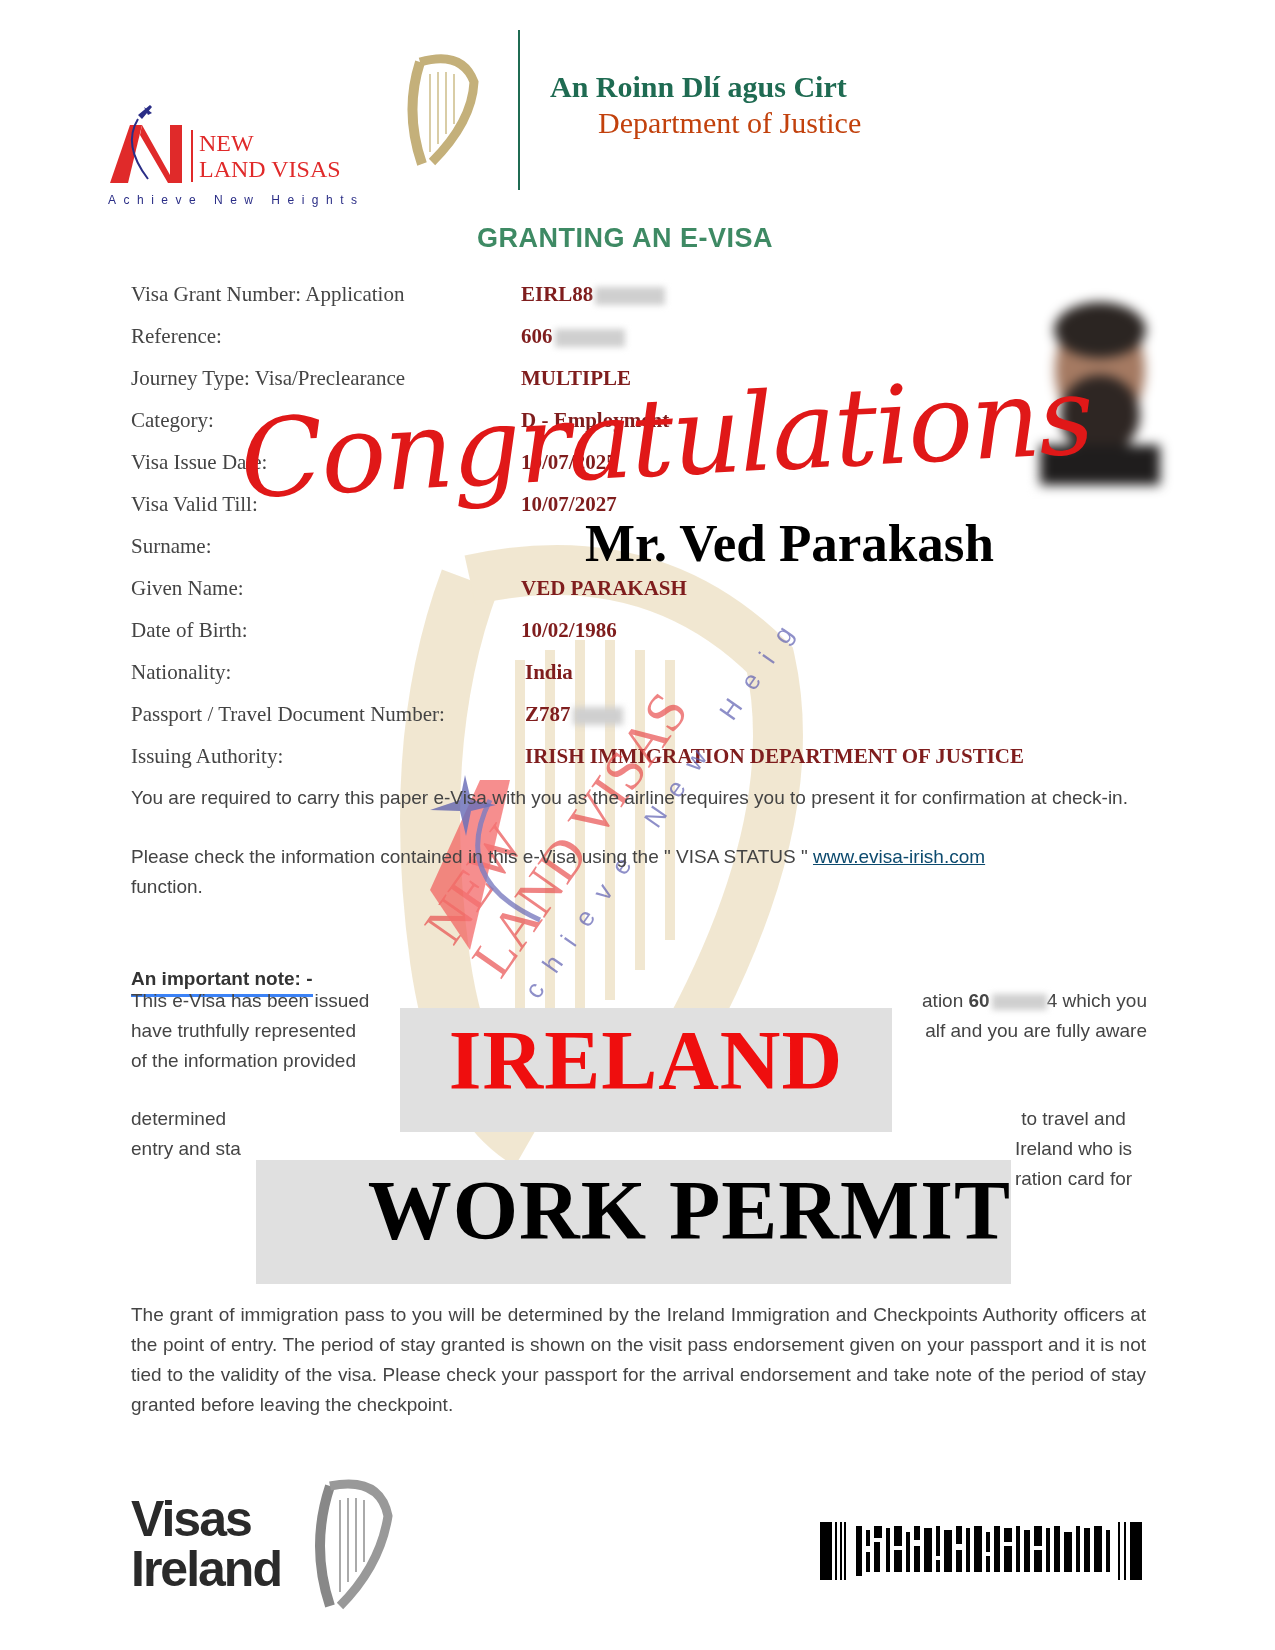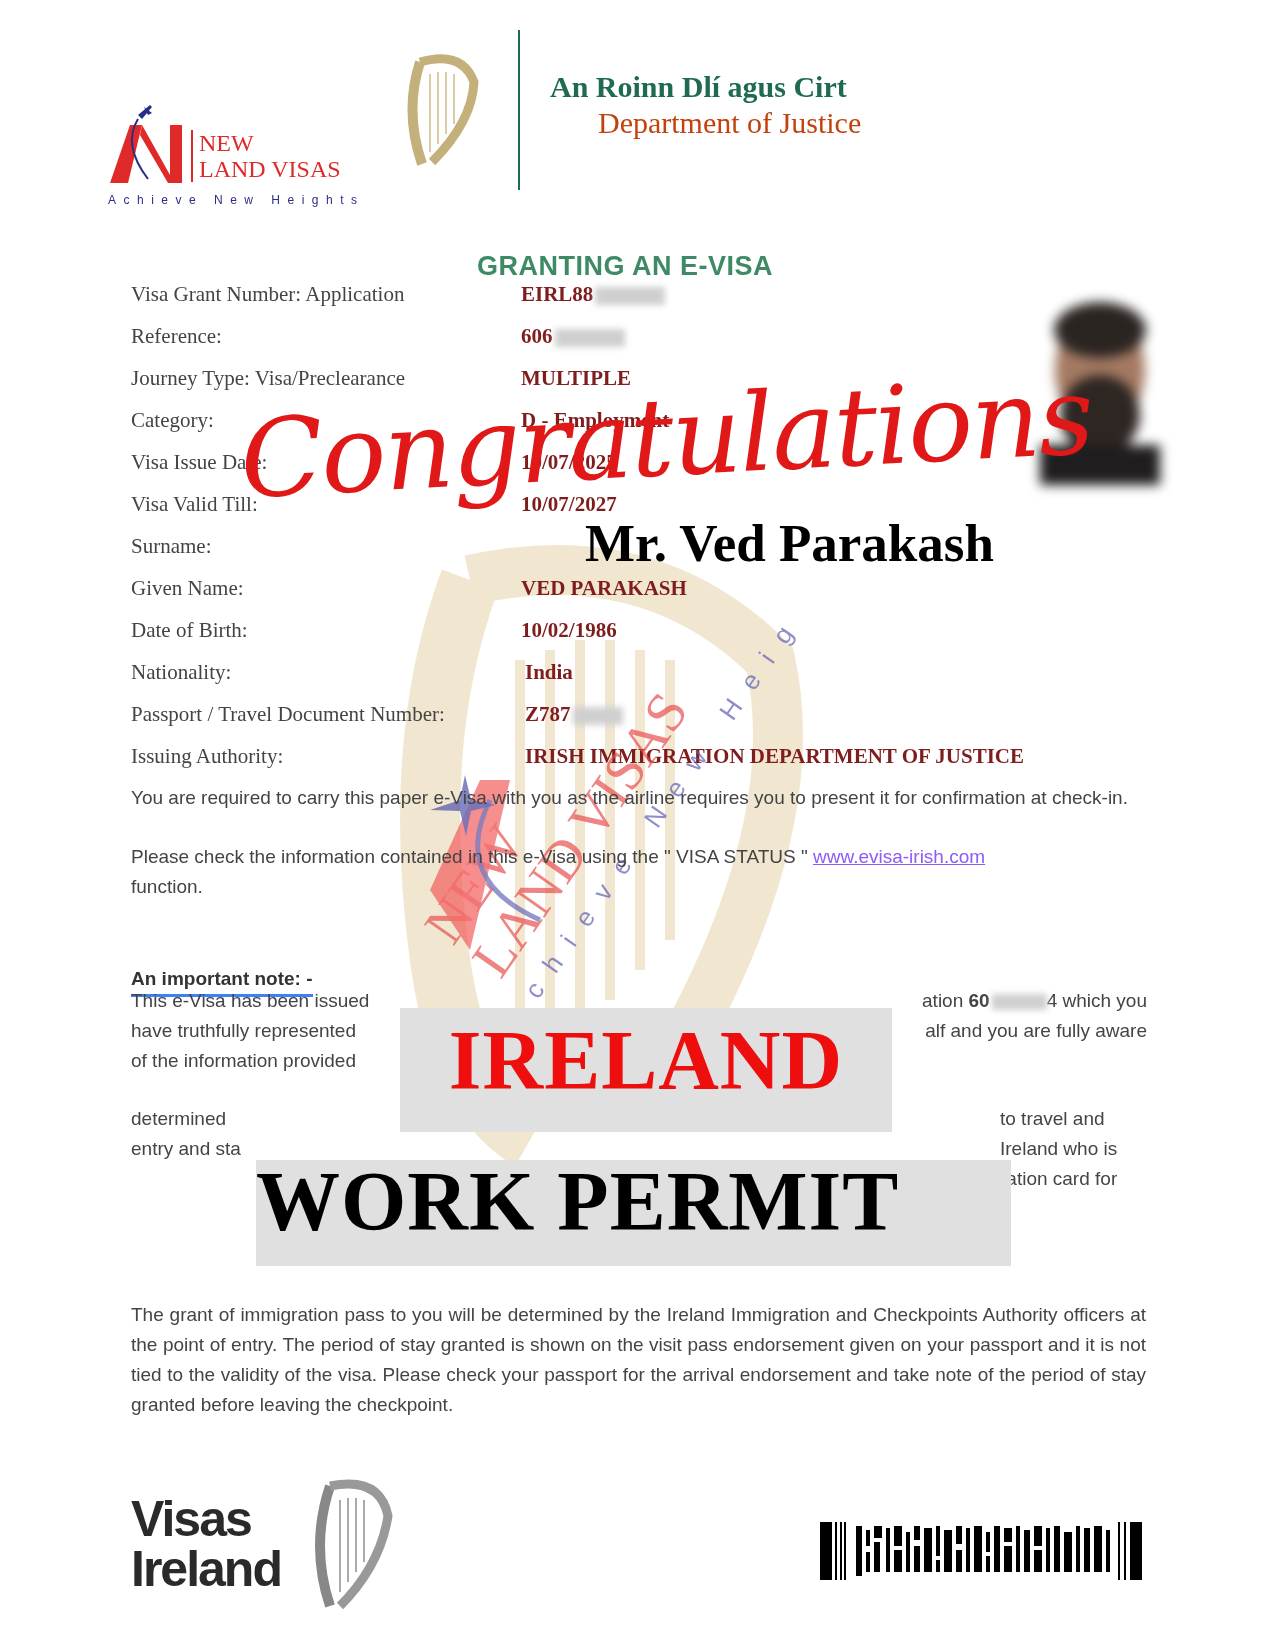--- a/index.html
+++ b/index.html
@@ -10,41 +10,41 @@
   .nlv-logo { left:108px; top:105px; width:270px; height:100px; }
   .nlv-mark { position:absolute; left:0; top:0; width:80px; height:80px; }
   .nlv-text { position:absolute; left:83px; top:25px; border-left:2px solid #e02a2a; padding-left:6px; font-family:"Liberation Serif", serif; color:#e02a2a; font-size:24px; line-height:26px; }
   .nlv-tag { position:absolute; left:0; top:88px; font-size:12px; letter-spacing:7.5px; color:#2a2d86; white-space:nowrap; }
 
   .harp-top { left:402px; top:52px; width:80px; height:120px; }
   .divider-v { left:518px; top:30px; width:2px; height:160px; background:#1f6b52; }
   .doj-irish { left:550px; top:70px; font-family:"Liberation Serif", serif; font-size:30px; color:#1f6b52; font-weight:bold; white-space:nowrap; }
   .doj-eng { left:550px; top:106px; font-family:"Liberation Serif", serif; font-size:30px; color:#c2410c; white-space:nowrap;margin-left:48px; }
 
-  .title { left:0; width:1250px; top:223px; text-align:center; font-size:27px; font-weight:bold; color:#3e8a64; letter-spacing:0.5px;margin-top:28px; }
+  .title { left:0; width:1250px; top:223px; text-align:center; font-size:27px; font-weight:bold; color:#3e8a64; letter-spacing:0.5px; }
 
   
   .field-label { left:131px; font-family:"Liberation Serif", serif; font-size:21px; color:#444; white-space:nowrap; }
   .field-value { left:521px; font-family:"Liberation Serif", serif; font-size:21px; font-weight:bold; color:#7f1d1d; white-space:nowrap; }
   .redact { display:inline-block; width:70px; height:18px; background:#cfcfcf; filter:blur(3px); vertical-align:middle; margin-left:2px; }
 
   .photo { left:1030px; top:285px; width:130px; height:200px; filter:blur(6px); }
 
   
   .para { left:131px; width:1015px; font-size:19px; line-height:30px; color:#444; text-align:justify; }
-  .link { color:#8b5cf6; text-decoration:underline;margin-top:32px; }
+  .link { color:#0c4a6e; text-decoration:underline;margin-top:32px; }
   .note-head { left:131px; top:968px; font-size:19px; font-weight:bold; color:#333; border-bottom:3px solid #3b82f6; padding-bottom:4px; }
 
   
   .congrats { left:240px; top:375px; font-family:"DejaVu Serif", serif; font-style:italic; font-size:108px; color:#e01818; white-space:nowrap; transform:rotate(-3deg); letter-spacing:-2px; }
   .mr-name { left:585px; top:513px; font-family:"Liberation Serif", serif; font-weight:bold; font-size:53px; color:#000; white-space:nowrap; }
 
   .ireland-box { left:400px; top:1008px; width:492px; height:124px; background:#e0e0e0; display:flex; align-items:center; justify-content:center; }
   .ireland-text { font-family:"Liberation Serif", serif; font-weight:bold; font-size:84px; color:#ef0e0e; letter-spacing:1px; margin-top:-20px; }
-  .permit-box { left:256px; top:1160px; width:755px; height:106px; background:#e0e0e0; display:flex; align-items:center; justify-content:flex-start; }
+  .permit-box { left:256px; top:1160px; width:755px; height:124px; background:#e0e0e0; display:flex; align-items:center; justify-content:flex-end; }
   .permit-text { font-family:"Liberation Serif", serif; font-weight:bold; font-size:84px; color:#000; letter-spacing:1px; margin-top:-24px; }
 
   .watermark-harp { left:350px; top:540px; width:500px; height:620px; opacity:0.25; }
   .wm-logo { left:410px; top:620px; width:460px; height:380px; opacity:0.8; }
 
   
   .visas-ireland { left:131px; top:1494px; font-size:50px; font-weight:bold; color:#2a2a2a; line-height:50px; letter-spacing:-2px; }
   .harp-bottom { left:300px; top:1476px; width:95px; height:140px; }
   .barcode { left:820px; top:1522px; width:322px; height:58px; display:flex; }
 </style>
@@ -164,21 +164,21 @@
 </div>
 <div class="abs para" style="top:986px;left:895px;width:252px;text-align:right">
   <div><span>ation </span><b>60</b><span class="redact" style="width:55px;height:16px"></span><span>4 which you</span></div>
   <div>alf and you are fully aware</div>
 </div>
 
 <div class="abs para" style="top:1104px;text-align:left">
   <div>determined</div>
   <div>entry and sta</div>
 </div>
-<div class="abs para" style="top:1104px;left:1000px;width:147px;text-align:left">
+<div class="abs para" style="top:1104px;left:1000px;width:147px;text-align:center">
   <div>to travel and</div>
   <div>Ireland who is</div>
   <div>ration card for</div>
 </div>
 
 <div class="abs para" style="top:1300px">The grant of immigration pass to you will be determined by the Ireland Immigration and Checkpoints Authority officers at the point of entry. The period of stay granted is shown on the visit pass endorsement given on your passport and it is not tied to the validity of the visa. Please check your passport for the arrival endorsement and take note of the period of stay granted before leaving the checkpoint.</div>
 
 <div class="abs congrats">Congratulations</div>
 <div class="abs mr-name">Mr. Ved Parakash</div>
 

